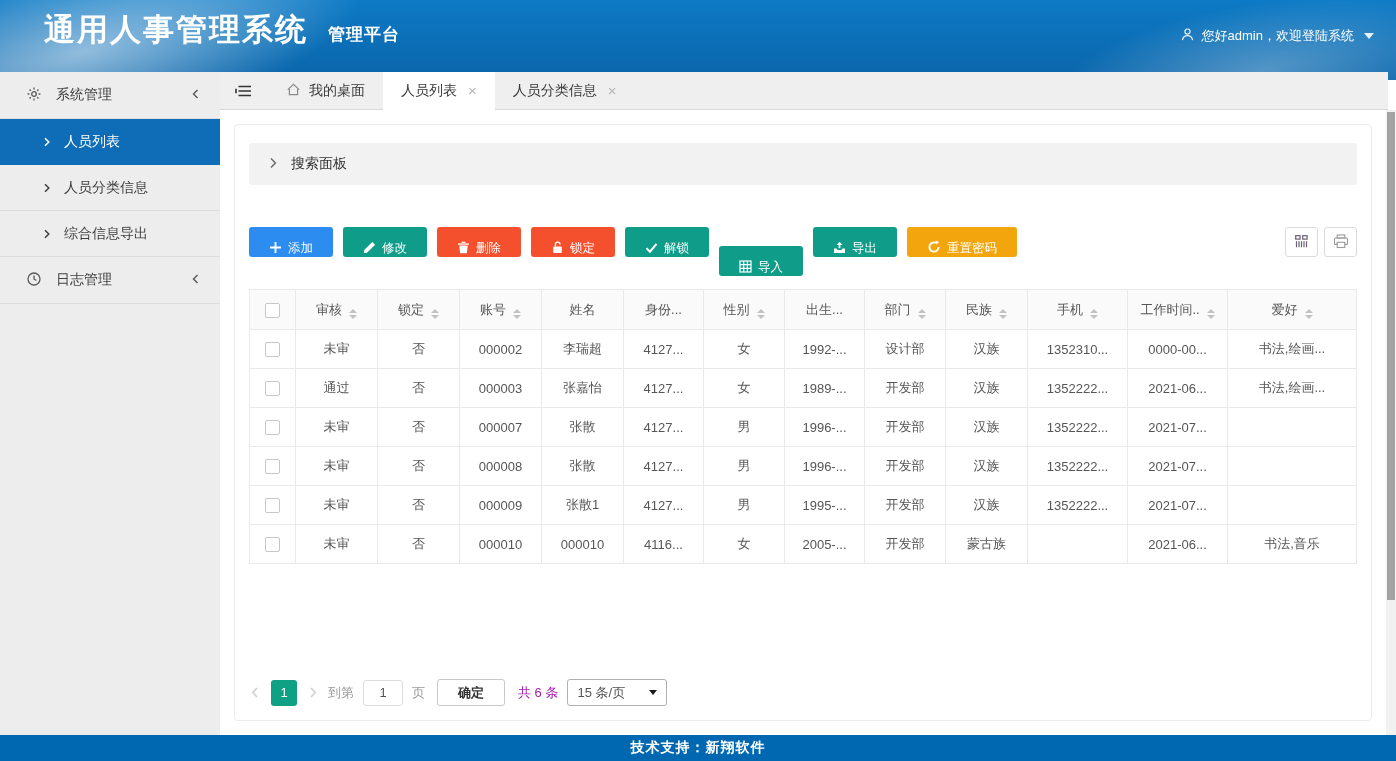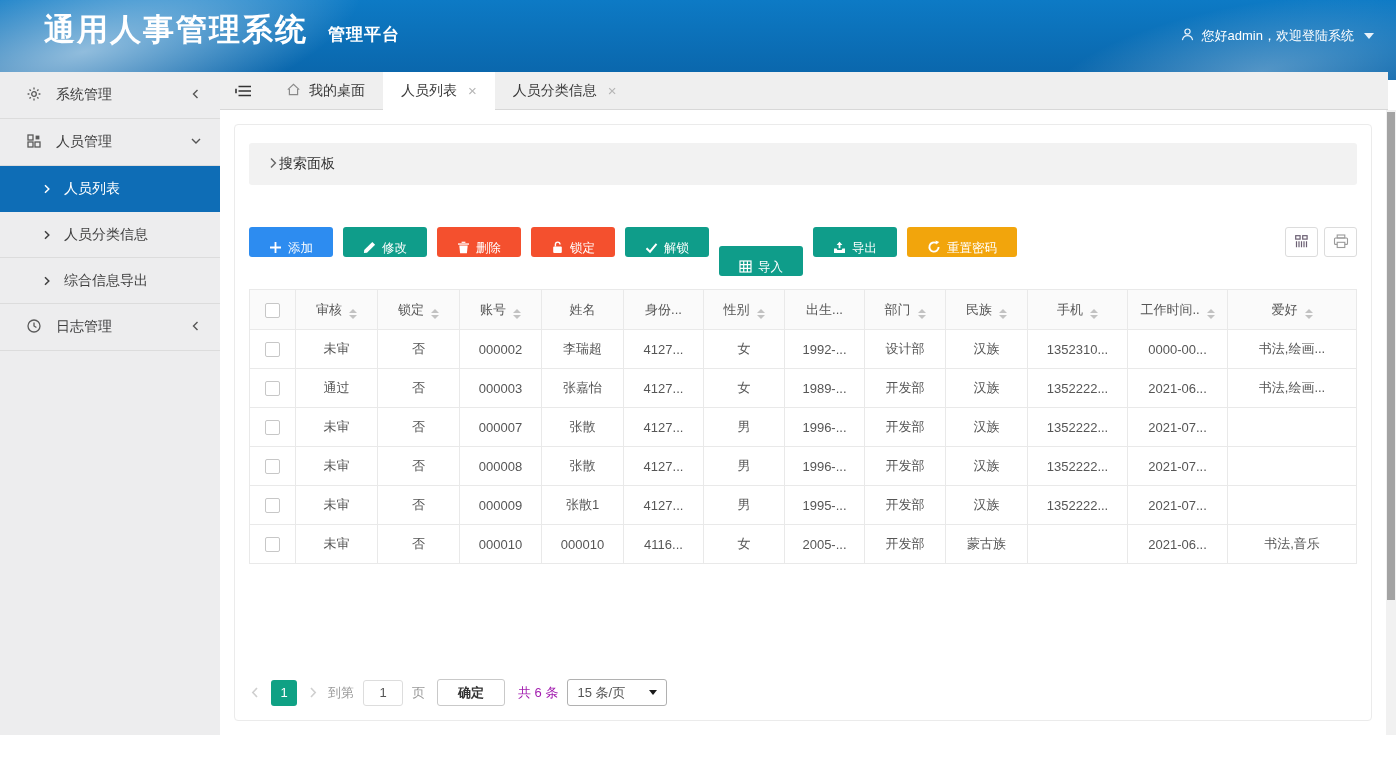--- a/index.html
+++ b/index.html
@@ -35,21 +35,21 @@
        border-bottom:1px solid #d8d8d8;display:flex;align-items:stretch}
   .tab-toggle{width:48px;display:flex;align-items:center;justify-content:center;cursor:pointer}
   .tab{display:flex;align-items:center;gap:8px;padding:0 18px;font-size:14px;color:#3a3a3a;cursor:pointer;white-space:nowrap}
   .tab.active{background:#fff;border-bottom:1px solid #fff;margin-bottom:-1px}
   .tab-close{color:#b5b5b5;font-size:15px;line-height:1;margin-left:3px}
 
   
   .main{position:absolute;left:220px;top:110px;right:10px;bottom:26px;background:#fff}
   .card{position:absolute;left:14px;right:14px;top:14px;bottom:14px;border:1px solid #ebebeb;border-radius:4px;
        padding:18px 14px 14px;display:flex;flex-direction:column;background:#fff}
-  .search-bar{flex:none;height:42px;background:#f2f2f2;border-radius:3px;display:flex;align-items:center;gap:0;
+  .search-bar{flex:none;height:42px;background:#f2f2f2;border-radius:3px;display:flex;align-items:center;gap:12px;
        padding:0 18px;font-size:14px;color:#333;cursor:pointer}
   .toolbar{flex:none;display:flex;align-items:center;margin-top:22px}
   .tbtn{height:30px;display:inline-flex;align-items:flex-end;gap:6px;padding:0 20px;border:none;border-radius:3px;
        color:#fff;font-size:12.5px;margin-right:10px;cursor:pointer;font-family:inherit;white-space:nowrap}
   .icon-btns{margin-left:auto;display:flex;gap:6px}
   .sq-btn{width:33px;height:30px;border:1px solid #dcdcdc;border-radius:3px;background:#fff;
        display:flex;align-items:center;justify-content:center;cursor:pointer}
 
   
   .table-wrap{flex:none;margin-top:13px}
@@ -113,36 +113,20 @@
       <span>
         <svg width="16" height="16" viewBox="0 0 16 16" fill="none" stroke="#5a5a5a" stroke-width="1.3">
           <circle cx="8" cy="8" r="2.3"></circle>
           <path d="M8 1.6v1.8M8 12.6v1.8M1.6 8h1.8M12.6 8h1.8M3.5 3.5l1.3 1.3M11.2 11.2l1.3 1.3M12.5 3.5l-1.3 1.3M4.8 11.2l-1.3 1.3"></path>
         </svg>
       </span>
       <span class="lbl">系统管理</span>
       <span>
         <svg width="12" height="12" viewBox="0 0 12 12" fill="none" stroke="#555" stroke-width="1.4">
             <path d="M7.5 2 3.5 6l4 4"></path>
-          </svg>
-      </span>
-    </div>
-    <div class="nav-item">
-      <span>
-        <svg width="16" height="16" viewBox="0 0 16 16" fill="none" stroke="#5a5a5a" stroke-width="1.3">
-          <rect x="2" y="2" width="5" height="5"></rect>
-            <rect x="2" y="9" width="5" height="5"></rect>
-            <rect x="9" y="9" width="5" height="5"></rect>
-          <rect x="9.6" y="2.6" width="3.8" height="3.8" fill="#5a5a5a" stroke="none"></rect>
-        </svg>
-      </span>
-      <span class="lbl">人员管理</span>
-      <span>
-        <svg width="12" height="12" viewBox="0 0 12 12" fill="none" stroke="#555" stroke-width="1.4">
-            <path d="M2 4l4 4 4-4"></path>
           </svg>
       </span>
     </div>
     <div class="sub-item active">
       <span>
         <svg width="10" height="10" viewBox="0 0 10 10" fill="none" stroke="currentColor" stroke-width="1.5">
             <path d="M3 1.3 6.8 5 3 8.7"></path>
           </svg>
       </span>
       <span>人员列表</span>
@@ -468,14 +452,17 @@
         </div>
       </div>
 
     </div>
   </main>
 
   <div class="vscroll">
     <div class="vthumb"></div>
   </div>
 
+  <footer class="ftr">
+    <span>技术支持：新翔软件</span>
+  </footer>
 
 </div>
 
 </body></html>

